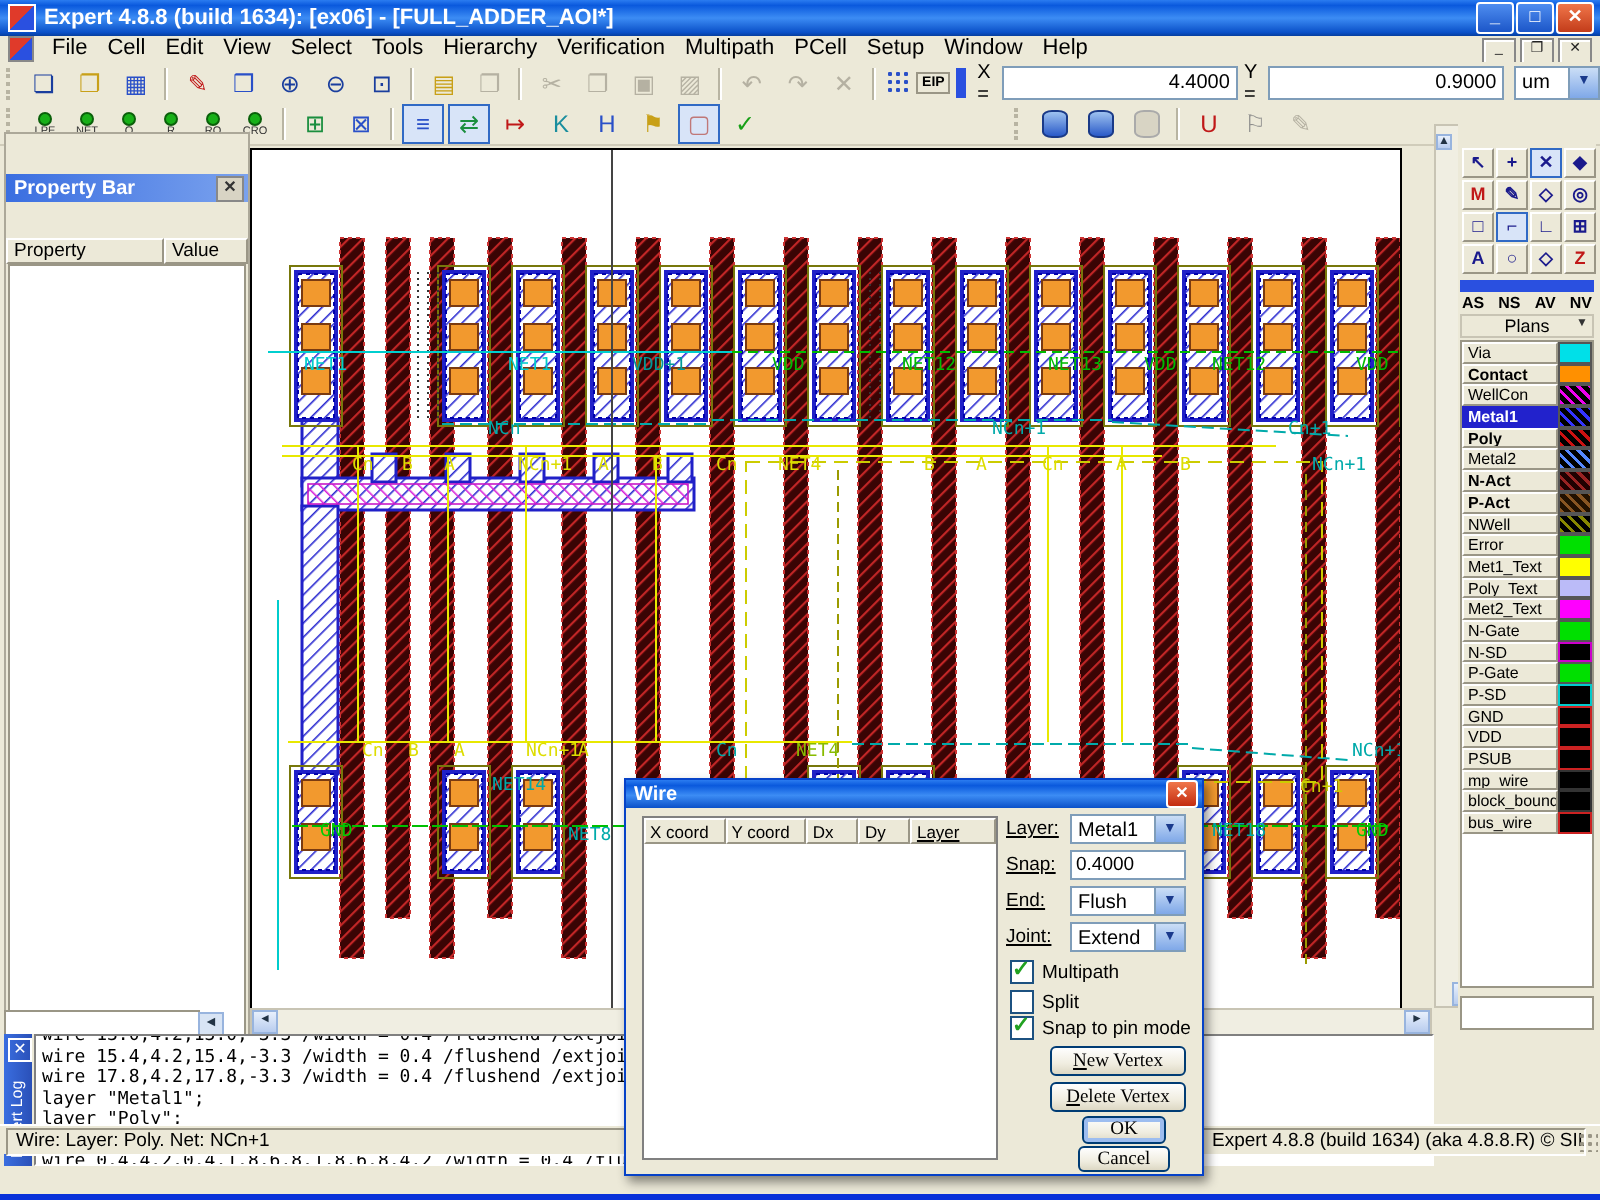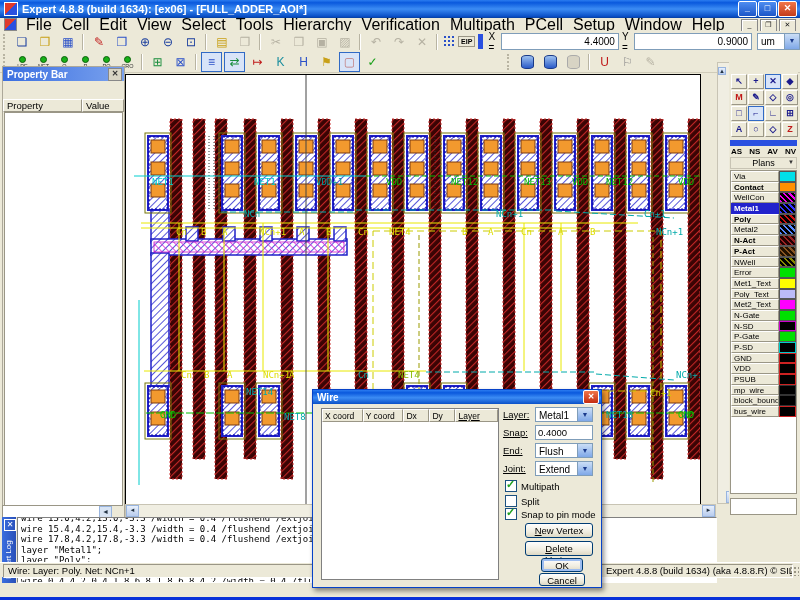--- a/index.html
+++ b/index.html
@@ -10,21 +10,21 @@
   .titlebar{left:0;top:0;width:800px;height:18px;
     background:linear-gradient(180deg,#2B7CF0 0%,#0A59DD 15%,#3C8CF4 50%,#0A50C8 90%,#063E9E 100%);
     color:#fff;font-weight:bold;font-size:11px;display:flex;align-items:center;}
   .titlebar .appicon{width:12px;height:12px;margin:0 4px 0 4px;background:linear-gradient(135deg,#E03A2A 50%,#2A50E0 50%);border:1px solid #fff;}
   .winbtn{width:17px;height:14px;margin-left:1px;border:1px solid #fff;border-radius:2px;
     color:#fff;font-size:9px;line-height:13px;text-align:center;
     background:linear-gradient(#4E8DF0,#1C56C8);}
   .winbtn.close{background:linear-gradient(#F0764A,#C33C1A);margin-right:3px;}
   .menubar{left:0;top:18px;width:800px;height:13px;background:#ECE9D8;border-bottom:1px solid #D8D4C4;display:flex;align-items:center;}
   .menubar .mdiicon{width:11px;height:11px;margin:0 4px;background:linear-gradient(135deg,#E03A2A 50%,#2A50E0 50%);border:1px solid #888;}
-  .menu-item{padding:2px 5px;height:13px;line-height:13px;font-size:16px;}
+  .menu-item{padding:2px 5px;height:13px;line-height:13px;font-size:11px;}
   .mdibtns{position:absolute;right:4px;top:1px;display:flex;}
   .mdibtn{width:15px;height:11px;margin-left:2px;background:#ECE9D8;border:1px solid #888;
     box-shadow:inset 1px 1px 0 #fff;font-size:7px;line-height:10px;text-align:center;color:#222;}
   
   .tb{left:0;width:800px;background:#ECE9D8;display:flex;align-items:center;}
   .tb1{top:31px;height:21px;border-bottom:1px solid #E0DCCB;}
   .tb2{top:52px;height:20px;border-bottom:1px solid #D0CCBA;}
   .grip{width:4px;height:16px;margin:0 3px;border-left:2px dotted #B8B4A2;}
   .sep{width:1px;height:16px;margin:0 3px;background:#B8B4A2;border-right:1px solid #fff;}
   .tbtn{width:19px;height:18px;margin:0 1px;display:flex;align-items:center;justify-content:center;
@@ -40,21 +40,21 @@
   .bluebar{width:7px;height:15px;background:#2A50E0;margin:0 3px;}
   .coordlab{font-size:10px;margin:0 3px;}
   .coordbox{width:110px;height:15px;border:1px solid #7F9DB9;background:#fff;font-size:10px;padding:0 3px;font-family:"Liberation Sans",sans-serif;text-align:right;}
   .combo{position:relative;height:15px;background:#fff;border:1px solid #7F9DB9;font-size:10px;line-height:15px;padding:0 16px 0 3px;}
   .combo .arr{position:absolute;right:0;top:0;width:14px;height:100%;
     background:linear-gradient(#CBDEF6,#7FA8E8);border-left:1px solid #7F9DB9;
     color:#1a3a8c;font-size:7px;text-align:center;line-height:14px;}
   
   .propbar{left:2px;top:66px;width:121px;height:451px;background:#ECE9D8;border:1px solid #ACA899;}
   .paneltitle{height:14px;background:linear-gradient(90deg,#3A6EE0,#7AA2EE);color:#fff;font-size:10px;font-weight:bold;
-    display:flex;align-items:center;padding-left:4px;}
+    display:flex;align-items:center;padding-left:4px;margin-top:20px;}
   .paneltitle .x{margin-left:auto;margin-right:2px;width:12px;height:11px;background:#D8D4C4;color:#333;border:1px solid #888;
     font-size:8px;line-height:10px;text-align:center;}
   .prophead{display:flex;height:13px;margin-top:18px;}
   .prophead span{background:#ECE9D8;border:1px solid #fff;border-right-color:#9a9686;border-bottom-color:#9a9686;
     font-size:9.5px;padding-left:3px;line-height:12px;}
   .propbody{background:#fff;border:1px solid #9a9686;height:392px;margin:0 1px;}
   .propfoot{position:absolute;left:2px;top:505px;width:96px;height:12px;background:#fff;border:1px solid #9a9686;}
   .harrow{position:absolute;left:99px;top:506px;width:11px;height:11px;background:#D8E4F4;border:1px solid #98B4DE;
     font-size:7px;text-align:center;line-height:10px;color:#234;}
   
@@ -112,21 +112,21 @@
   .wthead{display:flex;height:13px;}
   .wthead span{border:1px solid #fff;border-right-color:#9a9686;border-bottom-color:#9a9686;background:#ECE9D8;
     font-size:8.5px;line-height:12px;padding-left:2px;white-space:nowrap;overflow:hidden;}
   .frow{position:absolute;left:190px;font-size:9.5px;line-height:15px;text-decoration:underline;}
   .frow .combo,.frow input{position:absolute;left:32px;top:0;width:58px;box-sizing:border-box;}
   .frow input{height:15px;border:1px solid #7F9DB9;font-size:9.5px;padding:0 2px;font-family:"Liberation Sans",sans-serif;}
   .cbrow{position:absolute;left:192px;font-size:9.5px;display:flex;align-items:center;}
   .cb{width:10px;height:10px;background:#fff;border:1px solid #1C5180;margin-right:4px;position:relative;}
   .cb.on::after{content:"✓";position:absolute;left:0px;top:-3px;color:#21A121;font-size:11px;font-weight:bold;}
   .xpbtn{position:absolute;background:linear-gradient(#FEFEFE,#F0EDE0 60%,#DDD8C4);border:1px solid #003C74;border-radius:3px;
-    font-size:9.5px;text-align:center;font-family:Liberation Sans, sans-serif;}
+    font-size:9.5px;text-align:center;font-family:Liberation Serif, serif;}
   .xpbtn.focus{box-shadow:inset 0 0 0 2px #9DBDF0;}
   .flu::first-letter{text-decoration:underline;}
 </style>
 </head>
 <body>
 
 <div id="win">
 
   <div class="abs titlebar">
     <span class="appicon"></span>

